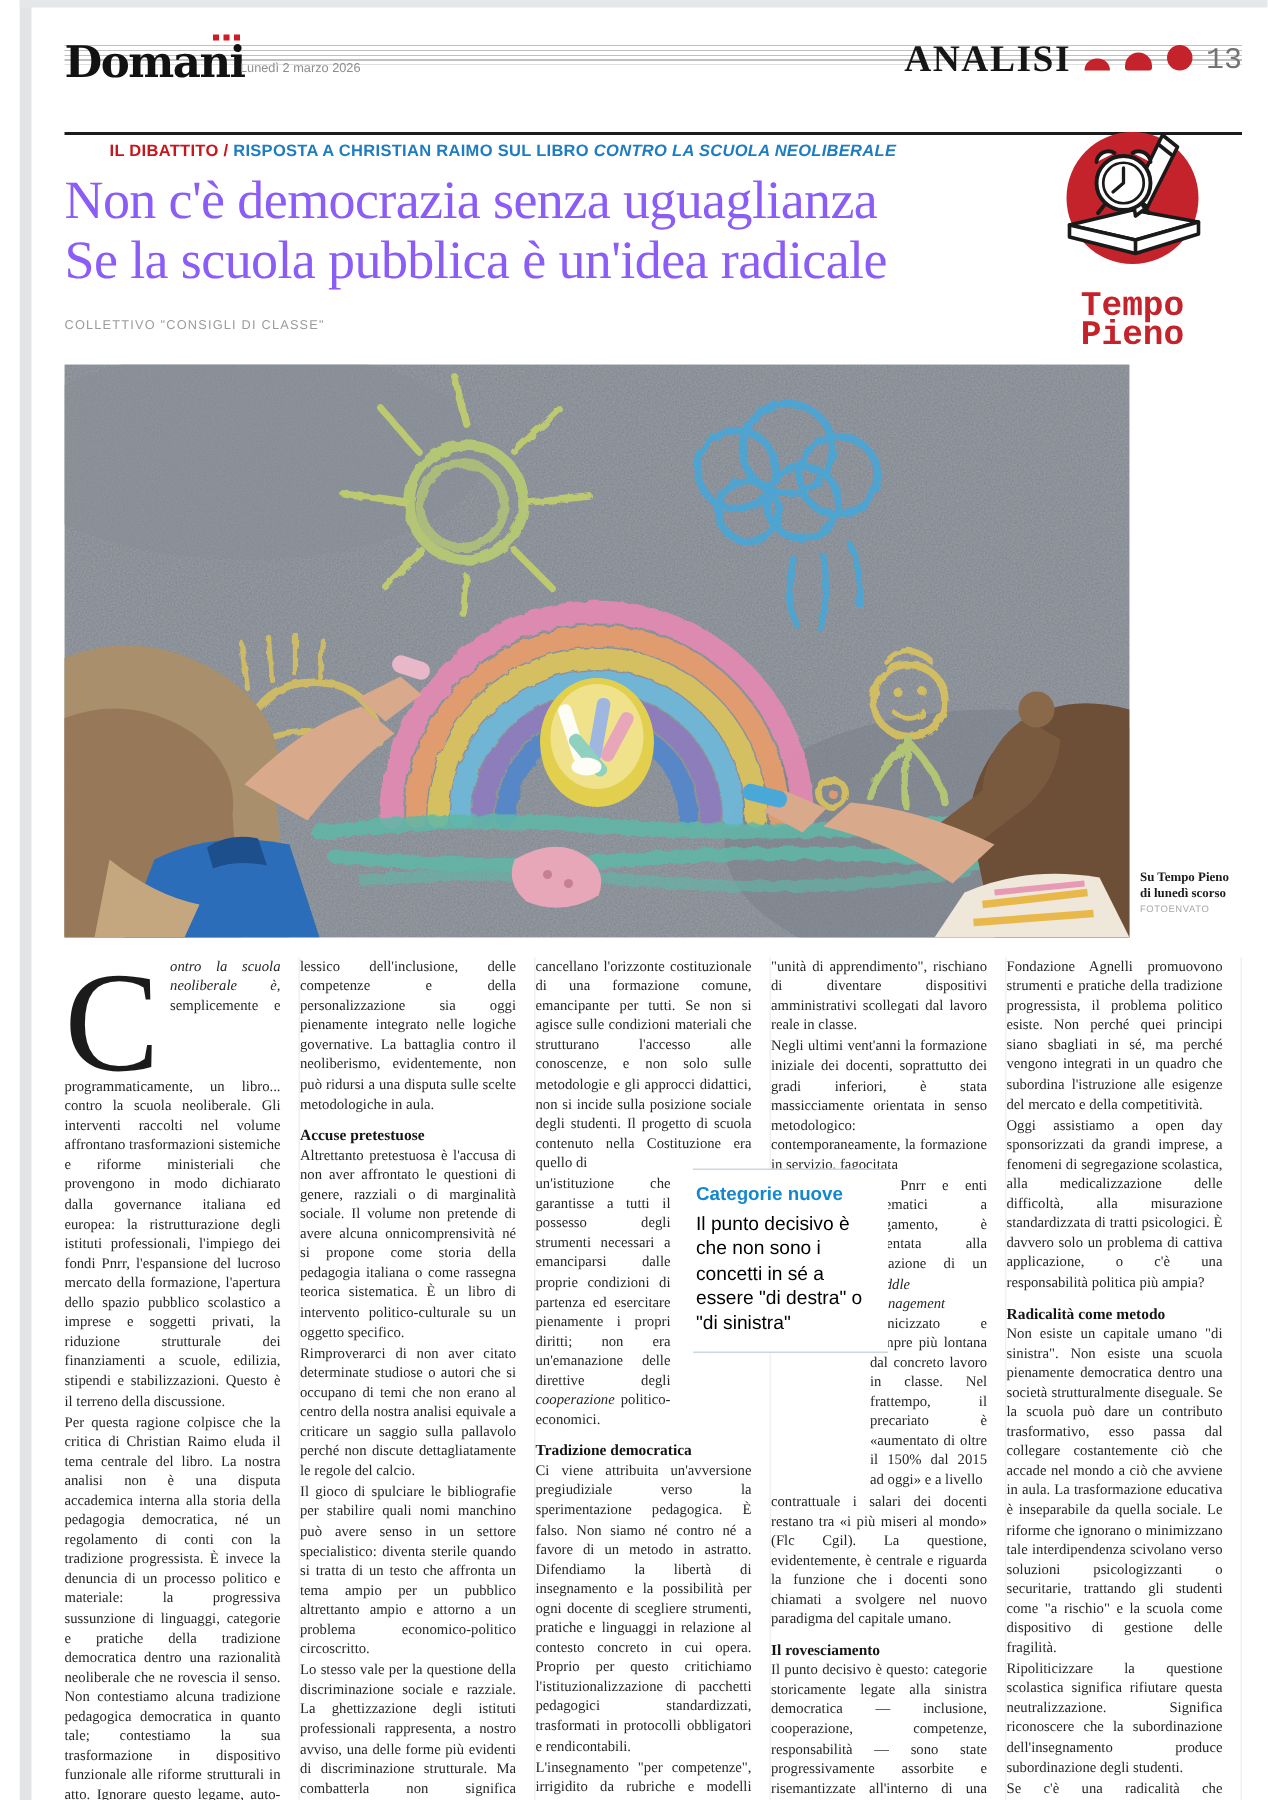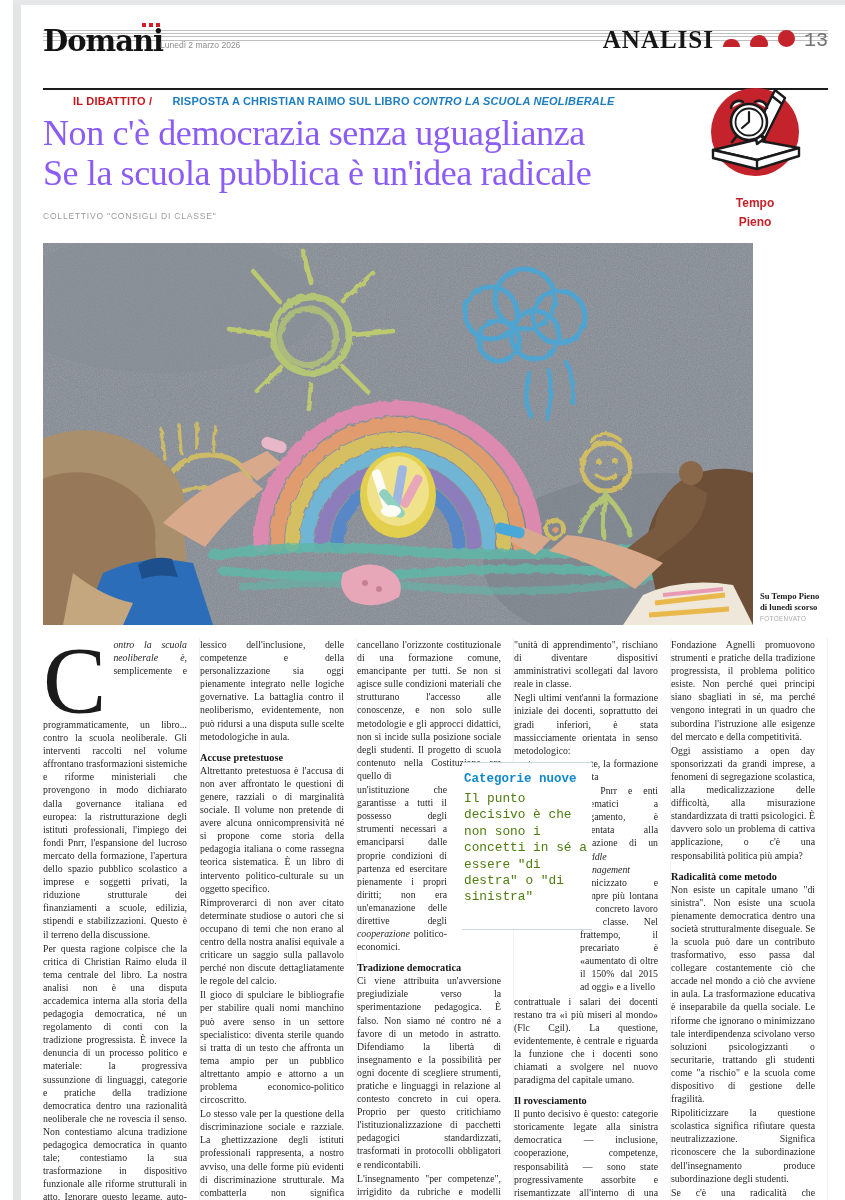--- a/index.html
+++ b/index.html
@@ -24,59 +24,59 @@
   .dome-m{width:18px;height:12px;border-radius:9px 9px 2px 2px;background:#c4232b;}
   .circle-f{width:17px;height:17px;border-radius:50%;background:#c4232b;}
   .pagenum{font-family:Liberation Mono, monospace;font-size:20px;color:#737373;}
   .multirule{height:13px;background:repeating-linear-gradient(#bfbfbf 0 1px,#ffffff 1px 3.2px);margin-top:4px;}
 
   
   .toprule{height:2px;background:#1c1c1c;margin-top:8px;}
   .kicker{margin-top:5px;font-family:"Liberation Sans",sans-serif;font-weight:bold;
           font-size:11px;letter-spacing:.2px;}
   .kick-red{color:#c8161d;padding-left:30px;}
-  .kick-blue{color:#1e7dc0;padding-left:17px;}
+  .kick-blue{color:#1e7dc0;}
   .kick-book{color:#1e7dc0;font-style:italic;}
   .headline{margin-top:6px;width:660px;font-size:36px;line-height:40px;letter-spacing:-.4px;color:#8b5cf6;}
   .byline{margin-top:18px;font-family:"Liberation Sans",sans-serif;font-size:8.5px;
           letter-spacing:.8px;color:#9b9b9b;}
 
   
   .badge{position:absolute;left:688px;top:84px;width:108px;text-align:center;}
-  .badge-title{margin-top:6px;font-family:Liberation Sans, sans-serif;font-weight:bold;
-               font-size:12px;line-height:19px;color:#c4232b;}
+  .badge-title{margin-top:6px;font-family:Liberation Mono, monospace;font-weight:bold;
+               font-size:23px;line-height:19px;color:#c4232b;}
 
   
   .photo-row{position:relative;margin-top:22px;height:382px;}
   .photo-svg{position:absolute;left:0;top:0;}
-  .caption{position:absolute;left:717px;bottom:0;width:68px;font-size:8.6px;line-height:10.6px;}
+  .caption{position:absolute;left:717px;bottom:12px;width:68px;font-size:8.6px;line-height:10.6px;}
   .cap-bold{font-weight:bold;color:#1c1c1c;}
   .cap-italic{font-style:italic;color:#2a2a2a;margin-top:1px;}
   .cap-credit{margin-top:2px;font-family:"Liberation Sans",sans-serif;font-size:6.3px;
               letter-spacing:.4px;color:#a8a8a8;}
 
   
   .article-body{position:relative;margin-top:13px;display:flex;}
   .col{width:157.5px;box-sizing:border-box;padding-right:12px;border-right:1px solid #f0f0f0;}
   .col:last-child{width:155px;padding-right:0;border-right:none;}
   .col p{margin:0;font-size:9.8px;line-height:13.1px;text-align:justify;hyphens:auto;color:#262626;}
   .col p + p{margin-top:1px;}
   .sec-head{margin:9px 0 1px 0;font-size:10.3px;font-weight:bold;color:#151515;}
   .dropcap{float:left;font-size:95px;line-height:74px;padding:6px 7px 0 0;color:#1b1b1b;}
   .lead-italic{font-style:italic;}
   .narrow{width:90px;}
   .indented{margin-left:66px !important;width:78px;}
   .inline-i{font-style:italic;}
 
   
-  .pull-quote{position:absolute;left:419px;top:124px;width:126px;background:#fff;
+  .pull-quote{position:absolute;left:419px;top:141px;width:126px;background:#fff;
               border-top:1px solid #ccd8df;border-bottom:1px solid #ccd8df;
-              padding:9px 2px 23px 2px;font-family:Liberation Mono, monospace;}
+              padding:9px 2px 11px 2px;font-family:Liberation Sans, sans-serif;}
   .pq-title{font-size:12.5px;font-weight:bold;color:#1488cc;}
-  .pq-text{margin-top:5px;font-size:12.8px;line-height:16.4px;color:#4d7c0f;}
+  .pq-text{margin-top:5px;font-size:12.8px;line-height:16.4px;color:#000000;}
 </style>
 </head>
 <body>
 
 <div class="page">
   <div class="edge-left"></div>
   <div class="edge-top"></div>
 
   <div class="content">
 

